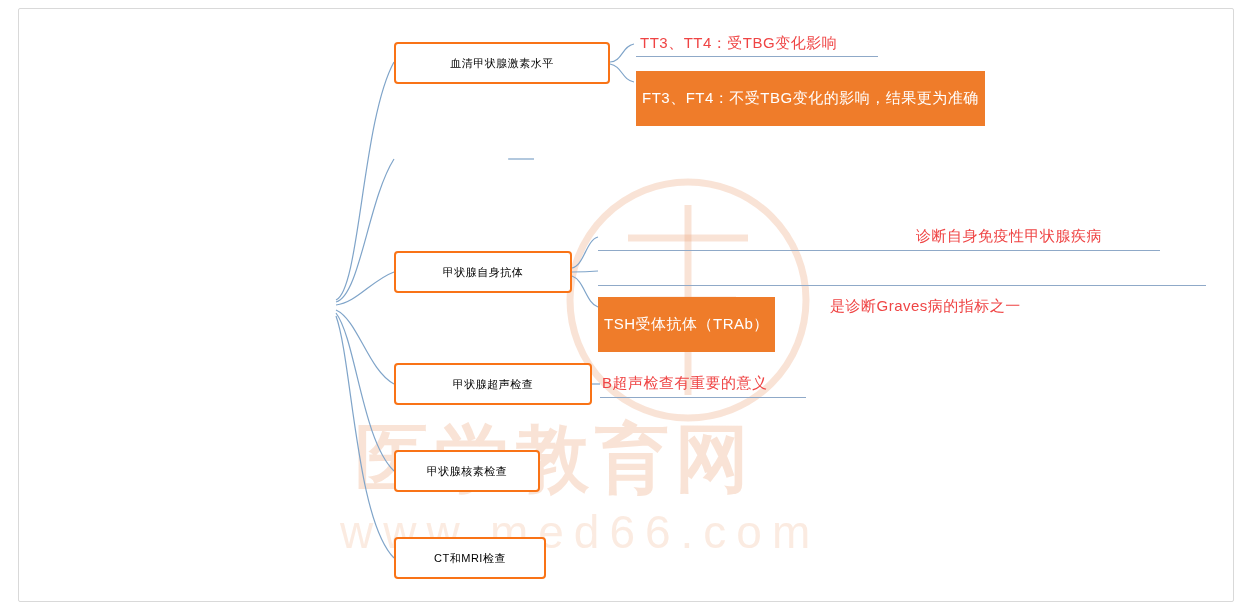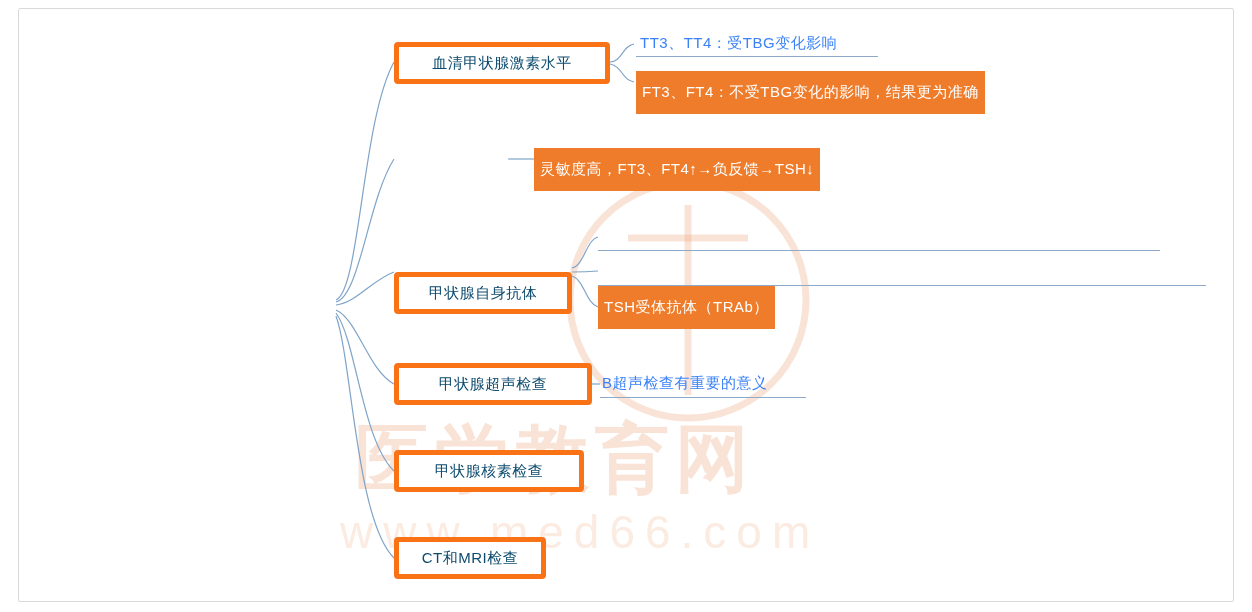--- a/index.html
+++ b/index.html
@@ -71,39 +71,39 @@
   }
   .root-node {
     border: 2px solid #2e5b8f;
     border-radius: 4px;
     background: #ffffff;
     font-size: 17px;
     color: #222222;
     letter-spacing: 1px;
   }
   .branch-node {
-    border: 5px solid #f97316;
+    border: 2px solid #f97316;
     border-radius: 4px;
     background: #ffffff;
-    font-size: 15px;
-    color: #0c4a6e;
+    font-size: 11px;
+    color: #000000;
     letter-spacing: 0.5px;
   }
   .leaf-text {
     position: absolute;
     white-space: nowrap;
     font-size: 15px;
-    color: #3b82f6;
+    color: #ef4444;
     letter-spacing: 0.5px;
     font-family: "Liberation Sans", sans-serif;
   }
   .hl {
     background: #ef7c2a;
     color: #ffffff;
-    padding: 12px 6px;
+    padding: 18px 6px;
   }
   .underline {
     position: absolute;
     height: 1px;
     background: #8fa9c8;
   }
 </style>
 </head>
 <body>
 
@@ -144,45 +144,46 @@
       <path d="M572 384 C 584 384, 588 384, 600 384"></path>
     </g>
   </svg>
 
 
   <div class="node branch-node" style="left:394px; top:42px; width:216px; height:42px;">
     <span>血清甲状腺激素水平</span>
   </div>
 
 
-  <div class="node branch-node" style="left:394px; top:251px; width:178px; height:42px;margin-top:21px;">
+  <div class="node branch-node" style="left:394px; top:251px; width:178px; height:42px;">
     <span>甲状腺自身抗体</span>
   </div>
 
   <div class="node branch-node" style="left:394px; top:363px; width:198px; height:42px;">
     <span>甲状腺超声检查</span>
   </div>
 
-  <div class="node branch-node" style="left:394px; top:450px; width:190px; height:42px;">
+  <div class="node branch-node" style="left:394px; top:450px; width:146px; height:42px;">
     <span>甲状腺核素检查</span>
   </div>
 
   <div class="node branch-node" style="left:394px; top:537px; width:152px; height:42px;">
     <span>CT和MRI检查</span>
   </div>
 
   <div class="leaf-text" style="left:640px; top:34px;">TT3、TT4：受TBG变化影响</div>
   <div class="underline" style="left:636px; top:56px; width:242px;"></div>
 
   <div class="leaf-text hl" style="left:636px; top:71px;">FT3、FT4：不受TBG变化的影响，结果更为准确</div>
 
-  <div class="leaf-text hl" style="left:534px; top:148px;">灵敏度高，FT3、FT4↑→负反馈→TSH↓</div>
 
+  <div class="leaf-text" style="left:916px; top:227px;">诊断自身免疫性甲状腺疾病</div>
   <div class="underline" style="left:598px; top:250px; width:562px;"></div>
 
   <div class="underline" style="left:598px; top:285px; width:608px;"></div>
 
-  <div class="leaf-text hl" style="left:598px; top:286px;">TSH受体抗体（TRAb）</div>
+  <div class="leaf-text hl" style="left:598px; top:297px;">TSH受体抗体（TRAb）</div>
+  <div class="leaf-text" style="left:830px; top:297px;">是诊断Graves病的指标之一</div>
 
   <div class="leaf-text" style="left:602px; top:374px;">B超声检查有重要的意义</div>
   <div class="underline" style="left:600px; top:397px; width:206px;"></div>
 
 </div>
 
 </body></html>

